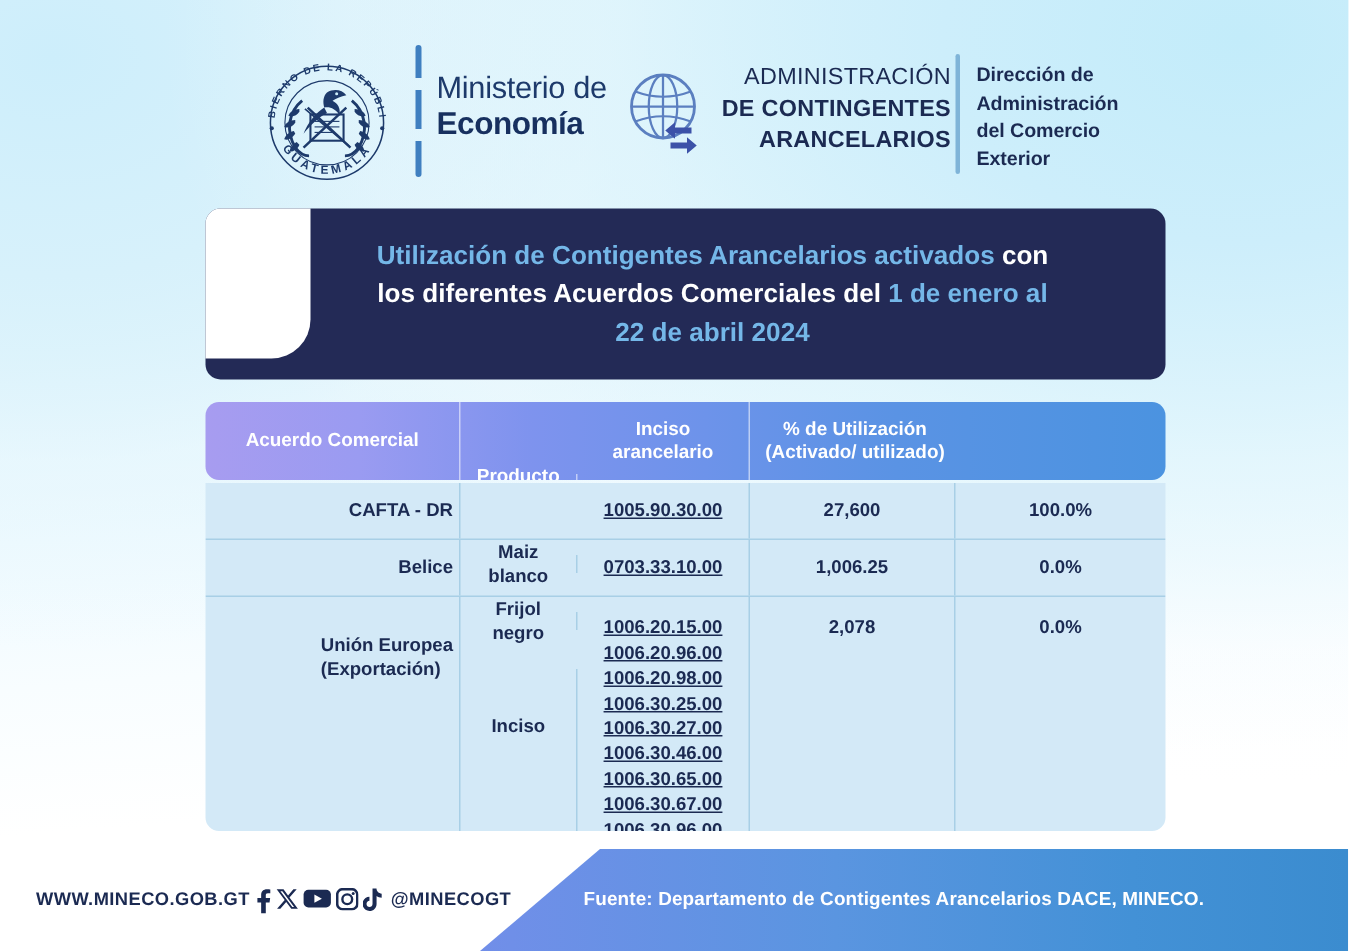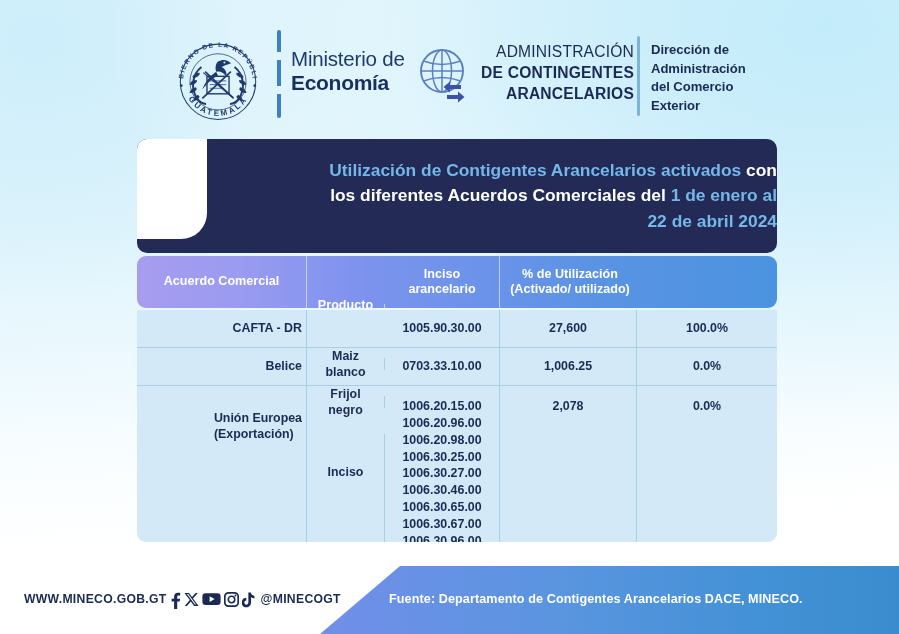--- a/index.html
+++ b/index.html
@@ -116,37 +116,37 @@
     width: 84px; height: 116px;
     background: #ffffff;
     border-radius: 0 0 26px 0;
   }
   #title-text {
     position: absolute;
     left: 0; top: 0;
     width: 640px; height: 114px;
     display: flex;
     flex-direction: column;
-    align-items: flex-end;
+    align-items: center;
     justify-content: center;
     text-align: center;
     font-size: 17.4px;
     font-weight: 700;
     line-height: 1.46;
     color: #74b7e8;
     padding-left: 36px;
     box-sizing: border-box;
   }
   #title-text .w { color: #ffffff; }
   #title-text .b { color: #74b7e8; }
 
   
   #table-wrap {
     position: absolute;
-    left: 137px; top: 256px;
+    left: 137px; top: 268px;
     width: 544px;
   }
 
   .thead {
     display: flex;
     width: 640px;
     height: 52px;
     background: linear-gradient(90deg, #a79cf0 0%, #9a9bf1 16%, #7e93ee 34%, #6d93ea 52%, #5a93e4 72%, #4b93e0 100%);
     border-radius: 9px;
     overflow: hidden;
@@ -207,20 +207,21 @@
   .r3 { height: 156px; }
 
   .codes {
     display: flex;
     flex-direction: column;
     align-items: flex-end;
     line-height: 1.36;
     font-size: 12.4px;
     font-weight: 700;
     color: #1b2a52;
+    text-decoration: underline;
   }
 
   
   #footer-banner {
     position: absolute;
     left: 0; top: 566px;
     width: 899px; height: 68px;
     background: linear-gradient(90deg, #8e87f0 0%, #8186ee 14%, #6f8fe8 38%, #5a95e0 62%, #4391d6 84%, #3b8ccf 100%);
     clip-path: polygon(400px 0, 899px 0, 899px 68px, 320px 68px);
   }

